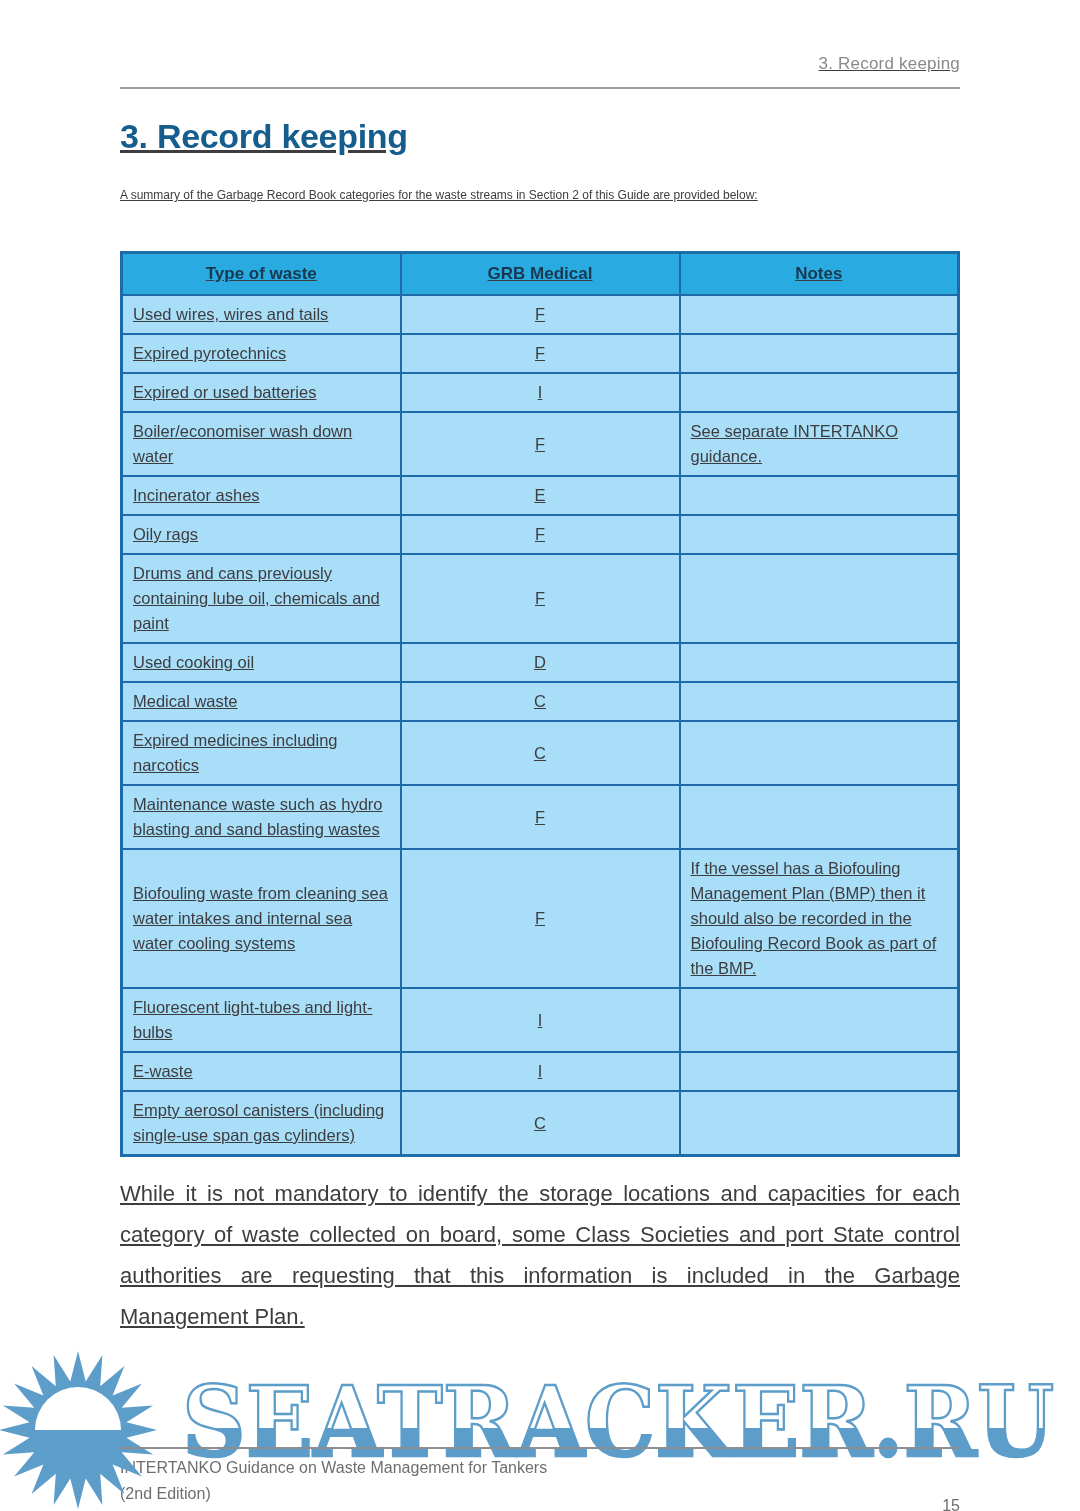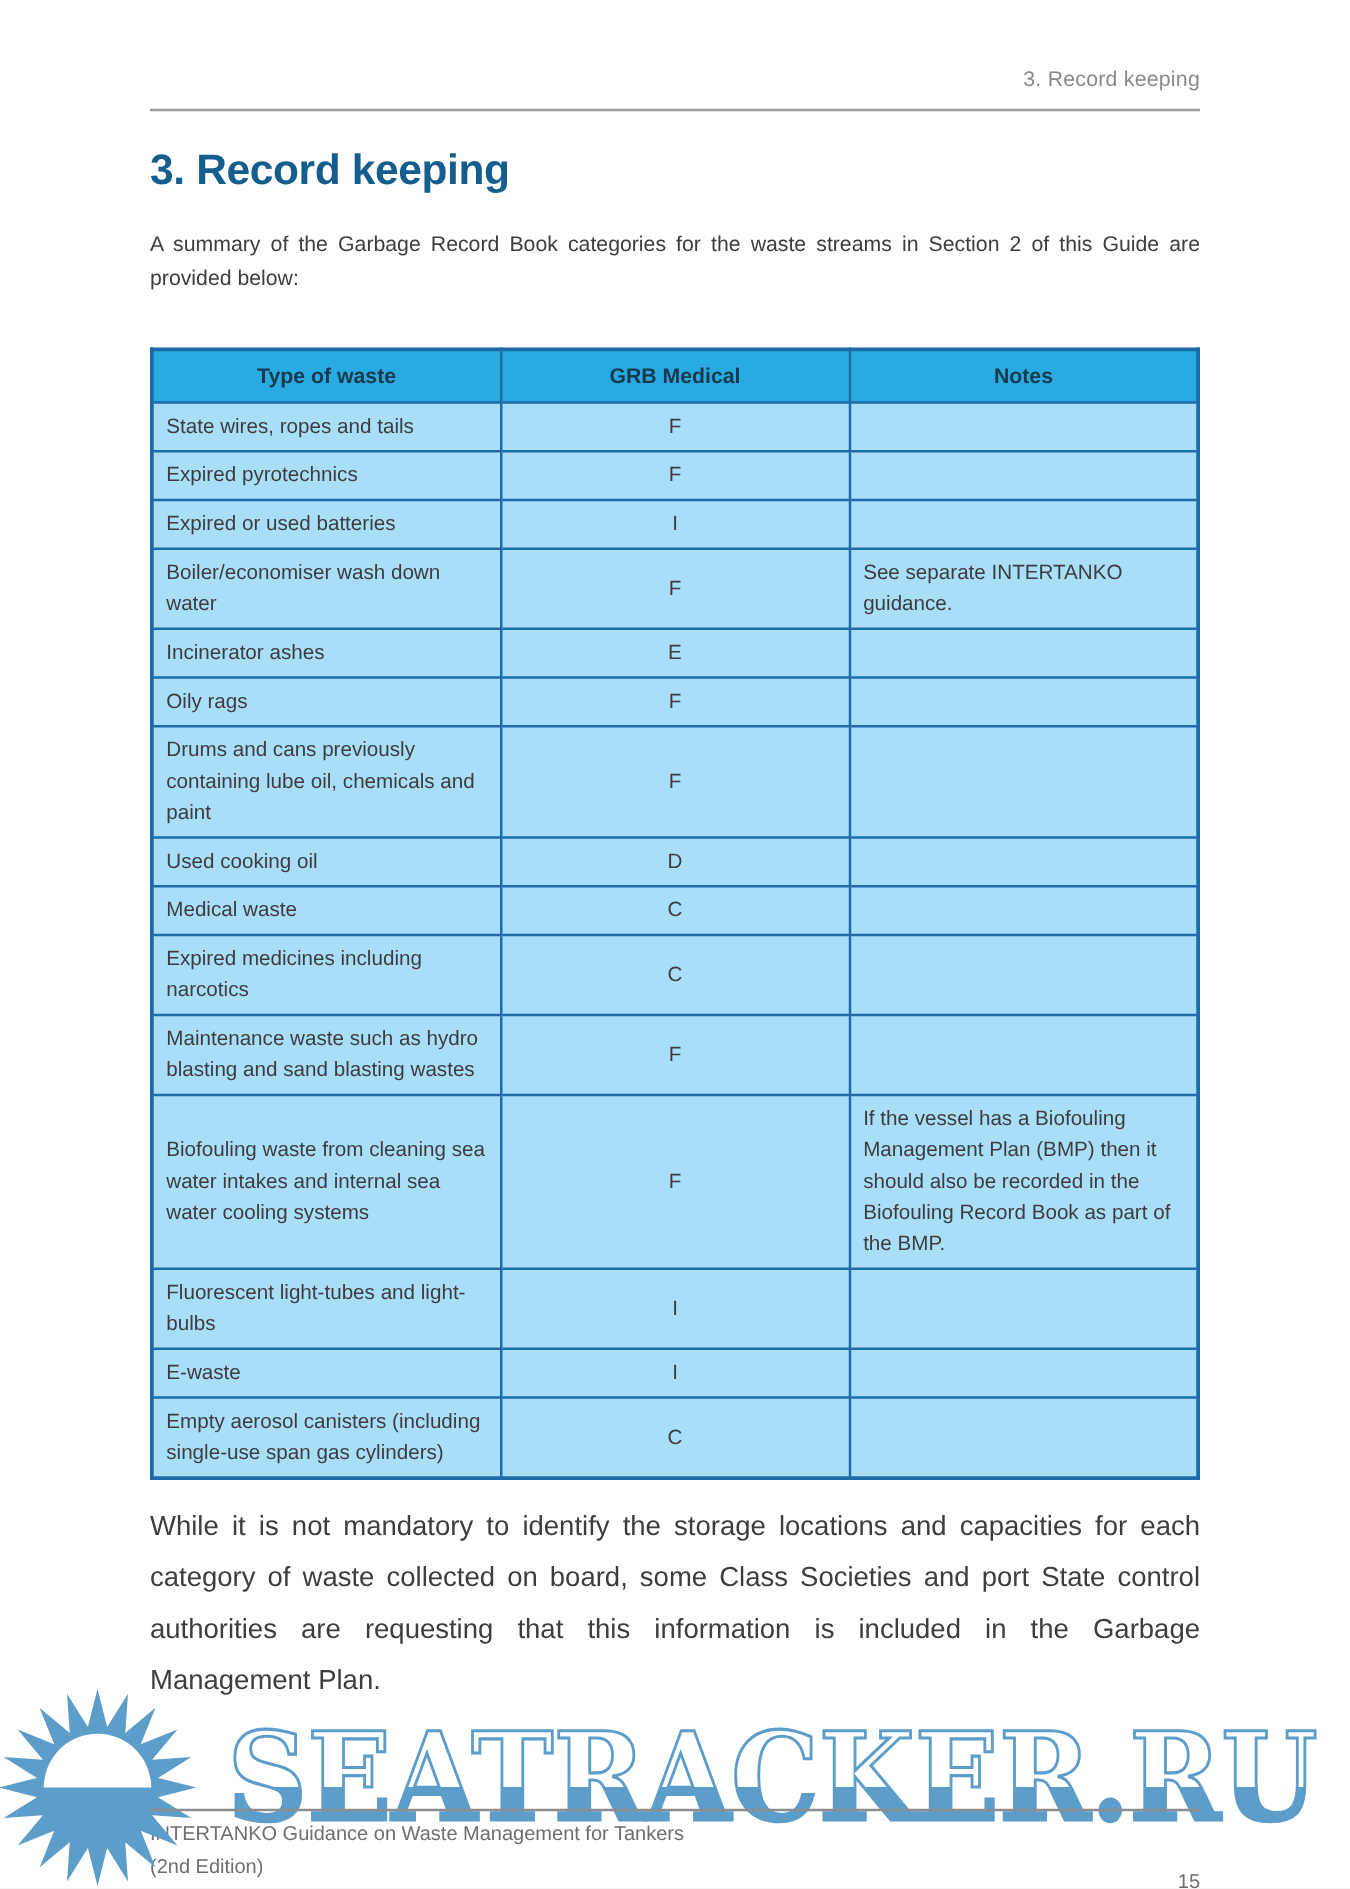--- a/index.html
+++ b/index.html
@@ -8,32 +8,32 @@
     --muted-text:#6d6e71; --running-header-text:#87898c; --rule:#9b9da0;
     --watermark:#5d9dc9;
   }
   *{margin:0;padding:0;box-sizing:border-box;}
   html,body{background:#e8e8e8;}
   .page{
     position:relative; width:1080px; height:1511px; margin:0 auto;
     background:#ffffff; overflow:hidden;
     font-family:"Liberation Sans", sans-serif; color:var(--body-text);
   }
-  .content{padding:0 120px;}
+  .content{padding:0 120px;text-decoration:underline;}
   .running-header{
     padding-top:54px; text-align:right; font-size:17px;
     color:var(--running-header-text); letter-spacing:.2px;
   }
   .header-rule{margin-top:13px; border-top:2px solid var(--rule); height:0;}
   h1.page-title{
     margin-top:28px; font-size:34px; font-weight:bold;
     color:var(--title); letter-spacing:-.3px;
   }
   p.intro{
-    margin-top:26px; font-size:17px; line-height:27px;
+    margin-top:26px; font-size:12px; line-height:27px;
     text-align:justify; color:var(--body-text);
   }
   table.waste-table{
     margin-top:42px; width:100%; border-collapse:collapse; table-layout:fixed;
     border:3px solid var(--table-border);
   }
   table.waste-table col{width:33.33%;}
   table.waste-table th{
     background:var(--table-header-bg); color:var(--table-header-text);
     font-size:17px; font-weight:bold; padding:10px 8px; text-align:center;
@@ -86,21 +86,21 @@
         </colgroup>
       <thead>
         <tr>
           <th>Type of waste</th>
           <th>GRB Medical</th>
           <th>Notes</th>
         </tr>
       </thead>
       <tbody>
       <tr>
-        <td class="c-waste">State wires, ropes and tails</td>
+        <td class="c-waste">Used wires, wires and tails</td>
         <td class="c-cat">F</td>
         <td class="c-notes"></td>
       </tr>
 
       <tr>
         <td class="c-waste">Expired pyrotechnics</td>
         <td class="c-cat">F</td>
         <td class="c-notes"></td>
       </tr>
 

